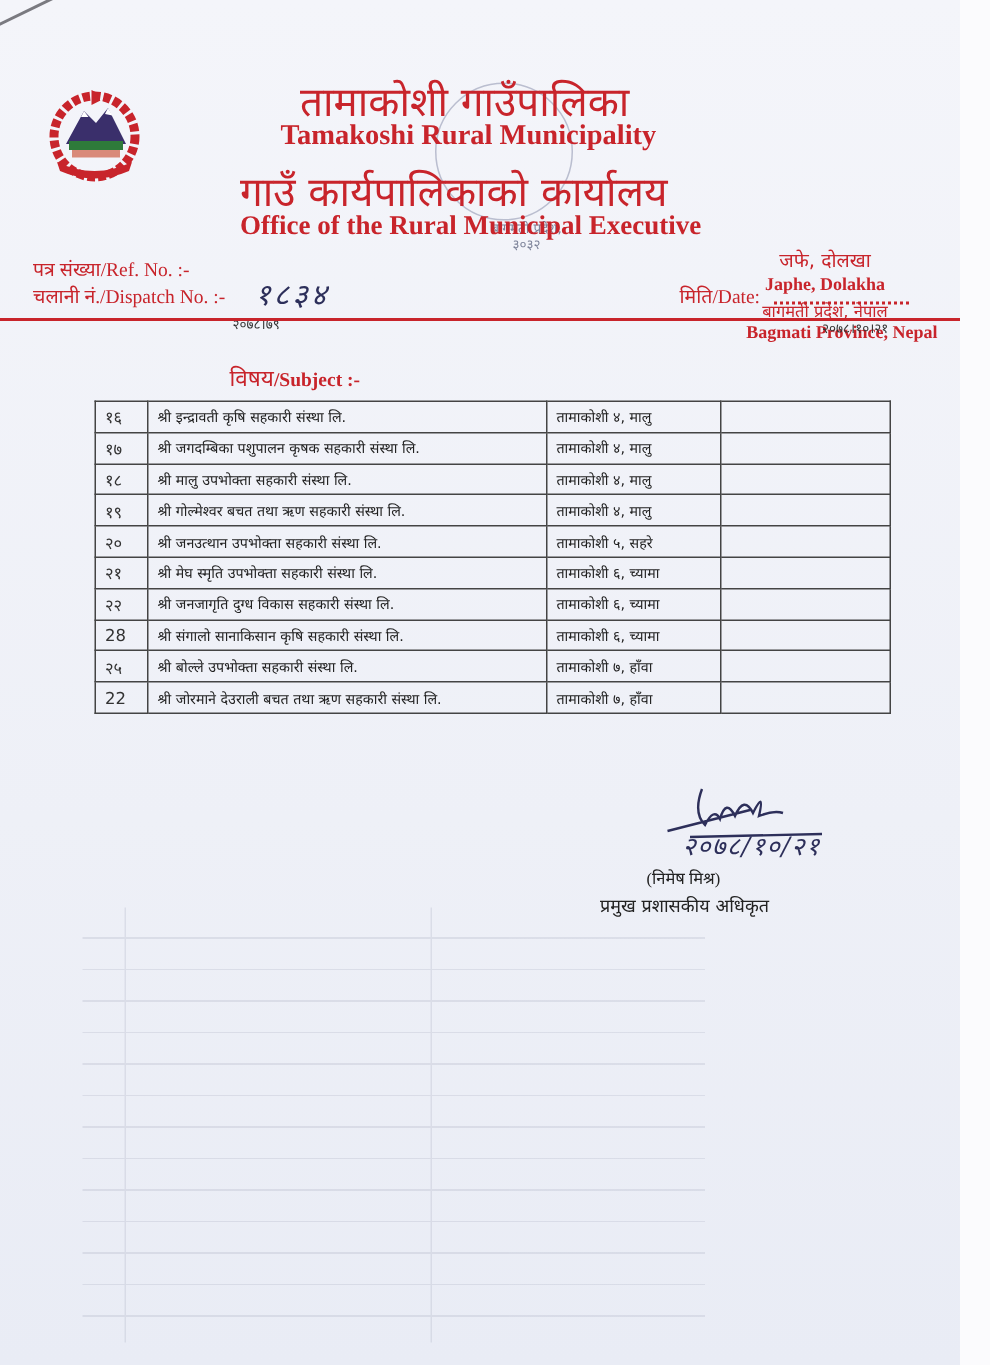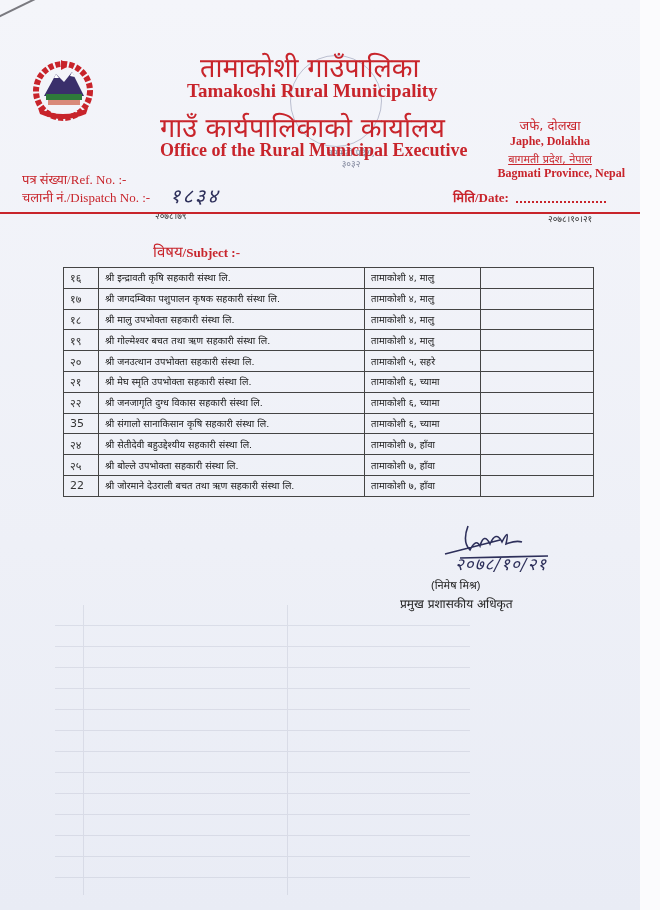--- a/index.html
+++ b/index.html
@@ -21,31 +21,31 @@
       background: #7a7a80; transform: rotate(-26deg); transform-origin: left center;
     }
     .emblem {
       position: absolute; left: 30px; top: 58px; width: 66px; height: 66px;
     }
     .hdr { position: absolute; color: #c8242b; white-space: nowrap; }
     .h-np1 { left: 200px; top: 48px; font-family: "DejaVu Sans", sans-serif; font-size: 27px; }
     .h-en1 { left: 187px; top: 80px; font-family: "Liberation Serif", serif; font-weight: bold; font-size: 19px; }
     .h-np2 { left: 160px; top: 108px; font-family: "DejaVu Sans", sans-serif; font-size: 27px; }
     .h-en2 { left: 160px; top: 140px; font-family: "Liberation Serif", serif; font-weight: bold; font-size: 18px; }
-    .addr { position: absolute; color: #c8242b; text-align: center; white-space: nowrap; }
+    .addr { position: absolute; color: #c8242b; text-align: center; white-space: nowrap; margin-top: 48px; }
     .addr1 { left: 500px; top: 116px; width: 100px; font-family: "DejaVu Sans", sans-serif; font-size: 13px; }
     .addr2 { left: 500px; top: 134px; width: 100px; font-family: "Liberation Serif", serif; font-weight: bold; font-size: 12px; }
     .addr3 { left: 490px; top: 151px; width: 120px; font-family: "DejaVu Sans", sans-serif; font-size: 11px; text-decoration: underline; }
     .addr4 { left: 455px; top: 166px; width: 170px; font-family: Liberation Serif, serif; font-weight: bold; font-size: 12px; text-align: right; }
     .ref-label { position: absolute; color: #c8242b; font-size: 13px; font-family: "Liberation Serif", serif; white-space: nowrap; }
     .ref1 { left: 22px; top: 170px; }
     .ref2 { left: 22px; top: 188px; }
     .ref-val { position: absolute; color: #333; font-family: "DejaVu Sans", sans-serif; font-size: 9px; left: 155px; top: 173px; margin-top: 36px; }
     .dispatch-val { position: absolute; left: 170px; top: 182px; font-family: "DejaVu Sans", sans-serif; font-size: 20px; color: #2d2f5a; letter-spacing: 2px; font-style: italic; }
-    .date-label { position: absolute; left: 453px; top: 188px; color: #c8242b; font-family: "Liberation Serif", serif; font-weight: bold; font-size: 13px; white-space: nowrap; }
+    .date-label { position: absolute; left: 453px; top: 188px; color: #c8242b; font-family: "Liberation Serif", serif; font-weight: normal; font-size: 13px; white-space: nowrap; }
     .date-dots { position: absolute; left: 516px; top: 189px; width: 90px; border-bottom: 2px dotted #c8242b; height: 12px; }
     .date-val { position: absolute; left: 548px; top: 184px; font-family: "DejaVu Sans", sans-serif; font-size: 9px; color: #333; margin-top: 28px; }
     .rule { position: absolute; left: 0; top: 212px; width: 640px; height: 2px; background: #c8242b; }
     .stamp {
       position: absolute; left: 290px; top: 55px; width: 90px; height: 90px;
       border: 1px solid rgba(80,90,130,0.35); border-radius: 50%;
     }
     .stamp-text { position: absolute; left: 295px; top: 148px; color: #4a5270; font-family: "DejaVu Sans", sans-serif; font-size: 9px; opacity: 0.7; text-align: center; width: 48px; line-height: 11px; padding-left: 32px; }
     .subject { position: absolute; left: 153px; top: 241px; color: #c8242b; white-space: nowrap; }
     .subject .np { font-family: "DejaVu Sans", sans-serif; font-size: 15px; }
@@ -54,21 +54,21 @@
       position: absolute; left: 63px; top: 267px; border-collapse: collapse;
       font-family: "DejaVu Sans", sans-serif; font-size: 9.5px; color: #222;
     }
     table.list td { border: 1px solid #444; height: 19.8px; padding: 0 6px; white-space: nowrap; }
     td.sn { width: 22px; font-size: 11px; color: #333; }
     td.nm { width: 253px; }
     td.ad { width: 103px; }
     td.bl { width: 100px; }
     .signature { position: absolute; left: 440px; top: 520px; width: 110px; height: 40px; }
     .sign-date { position: absolute; left: 455px; top: 552px; font-family: "DejaVu Serif", serif; font-style: italic; font-size: 17px; color: #2d2f5a; letter-spacing: 1px; }
-    .sign-name { position: absolute; left: 431px; top: 577px; font-family: Liberation Sans, sans-serif; font-size: 11px; color: #222; }
+    .sign-name { position: absolute; left: 431px; top: 577px; font-family: Liberation Serif, serif; font-size: 11px; color: #222; }
     .sign-title { position: absolute; left: 400px; top: 595px; font-family: "DejaVu Sans", sans-serif; font-size: 12px; color: #222; }
     .ghost {
       position: absolute; left: 55px; top: 605px; width: 415px; height: 290px; opacity: 0.18;
       background-image:
         repeating-linear-gradient(180deg, transparent 0, transparent 20px, #8a90a8 20px, #8a90a8 21px);
     }
     .ghost::before { content: ""; position: absolute; left: 28px; top: 0; bottom: 0; width: 1px; background: #8a90a8; }
     .ghost::after { content: ""; position: absolute; left: 232px; top: 0; bottom: 0; width: 1px; background: #8a90a8; }
   </style>
 </head>
@@ -154,29 +154,23 @@
           <td class="ad">तामाकोशी ६, च्यामा</td>
           <td class="bl"></td>
         </tr>
         <tr>
           <td class="sn">२२</td>
           <td class="nm">श्री जनजागृति दुग्ध विकास सहकारी संस्था लि.</td>
           <td class="ad">तामाकोशी ६, च्यामा</td>
           <td class="bl"></td>
         </tr>
         <tr>
-          <td class="sn">35</td>
+          <td class="sn">28</td>
           <td class="nm">श्री संगालो सानाकिसान कृषि सहकारी संस्था लि.</td>
           <td class="ad">तामाकोशी ६, च्यामा</td>
-          <td class="bl"></td>
-        </tr>
-        <tr>
-          <td class="sn">२४</td>
-          <td class="nm">श्री सेतीदेवी बहुउद्देश्यीय सहकारी संस्था लि.</td>
-          <td class="ad">तामाकोशी ७, हाँवा</td>
           <td class="bl"></td>
         </tr>
         <tr>
           <td class="sn">२५</td>
           <td class="nm">श्री बोल्ले उपभोक्ता सहकारी संस्था लि.</td>
           <td class="ad">तामाकोशी ७, हाँवा</td>
           <td class="bl"></td>
         </tr>
         <tr>
           <td class="sn">22</td>

